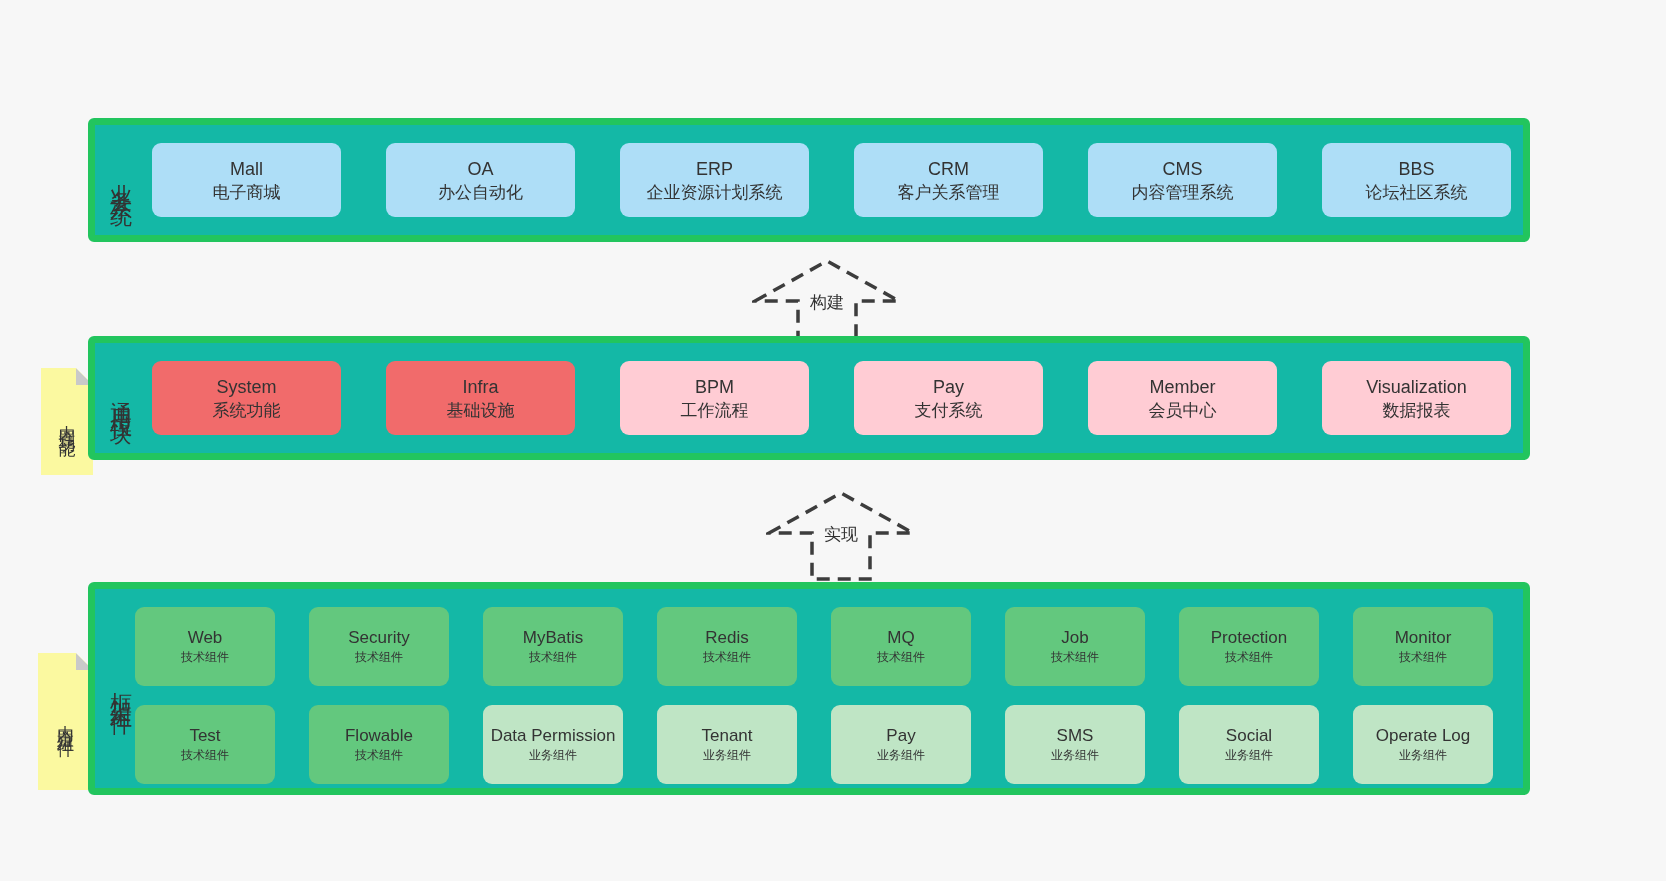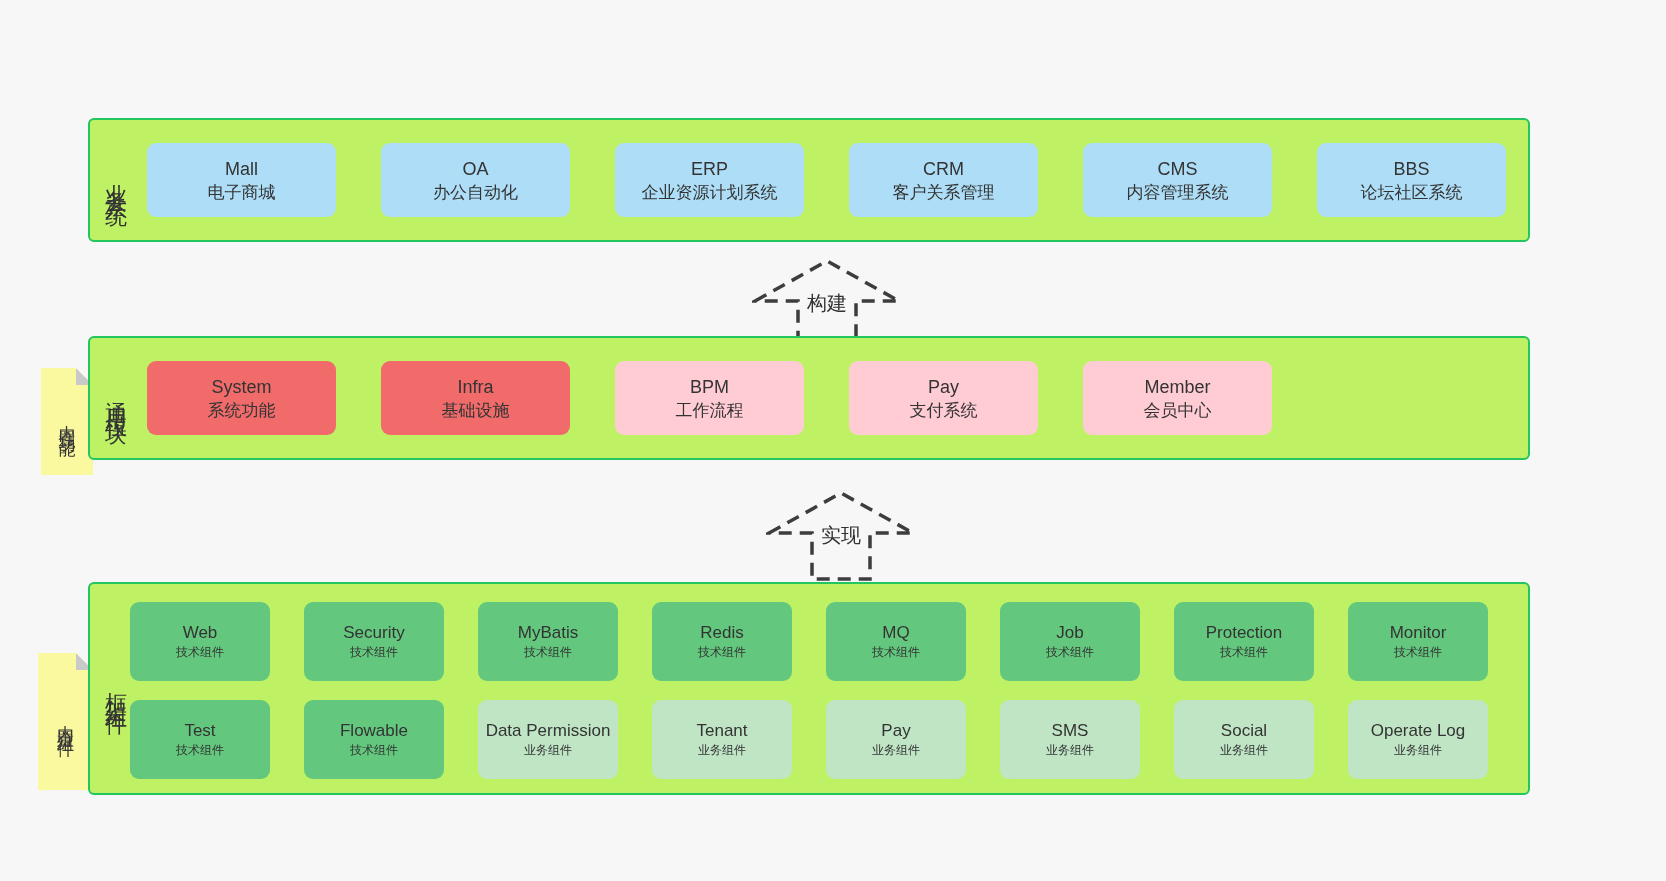--- a/index.html
+++ b/index.html
@@ -20,21 +20,21 @@
   }
   .sticky .v-text{
     writing-mode:vertical-rl;text-orientation:upright;
     font-size:17px;letter-spacing:5px;color:#333;line-height:1;
   }
   #sticky-modules{left:41px;top:368px;width:52px;height:107px;}
   #sticky-framework{left:38px;top:653px;width:55px;height:137px;}
   
   .panel{
     position:absolute;left:88px;width:1442px;box-sizing:border-box;z-index:2;
-    background:#bef264;border:2px solid #22c55e;border-radius:6px;
+    background:#14b8a6;border:7px solid #22c55e;border-radius:6px;
   }
   #band-business{top:118px;height:124px;}
   #band-modules{top:336px;height:124px;}
   #band-framework{top:582px;height:213px;}
   .band-label{
     position:absolute;left:11px;top:0;bottom:0;width:30px;
     display:flex;align-items:center;justify-content:center;
     writing-mode:vertical-rl;text-orientation:upright;
     font-size:22px;letter-spacing:7px;color:#333;line-height:1;
   }
@@ -63,21 +63,21 @@
   .blue{background:#aedef7;}
   .red{background:#f16b6b;}
   .pink{background:#ffccd4;}
   .green{background:#63c87e;}
   .light-green{background:#bfe5c5;}
   
   .arrow{position:absolute;width:150px;height:96px;z-index:2;}
   .arrow svg{position:absolute;left:0;top:0;}
   .arrow-label{
     position:absolute;left:50%;top:47px;transform:translate(-50%,-42%);
-    background:#f7f7f7;font-size:20px;padding:0 3px;color:#333;
+    background:#f7f7f7;font-size:17px;padding:0 3px;color:#333;
   }
   #arrow-build{left:752px;top:254px;}
   #arrow-impl{left:766px;top:486px;}
 </style>
 </head>
 <body>
 
 <div class="sticky" id="sticky-modules">
   <span class="fold"></span>
   <span class="v-text">内置功能</span>
@@ -141,20 +141,24 @@
       <span class="s">工作流程</span>
     </div>
     <div class="box pink">
       <span class="t">Pay</span>
       <span class="s">支付系统</span>
     </div>
     <div class="box pink">
       <span class="t">Member</span>
       <span class="s">会员中心</span>
     </div>
+    <div class="box pink">
+      <span class="t">Visualization</span>
+      <span class="s">数据报表</span>
+    </div>
   </div>
 </div>
 
 <div class="arrow" id="arrow-impl">
   <svg width="150" height="96" viewBox="0 0 150 96">
     <polygon points="3,47 75,7 147,47 104,47 104,93 46,93 46,47" fill="none" stroke="#3d3d3d" stroke-width="3.5" stroke-dasharray="13 8"></polygon>
   </svg>
   <span class="arrow-label">实现</span>
 </div>
 

